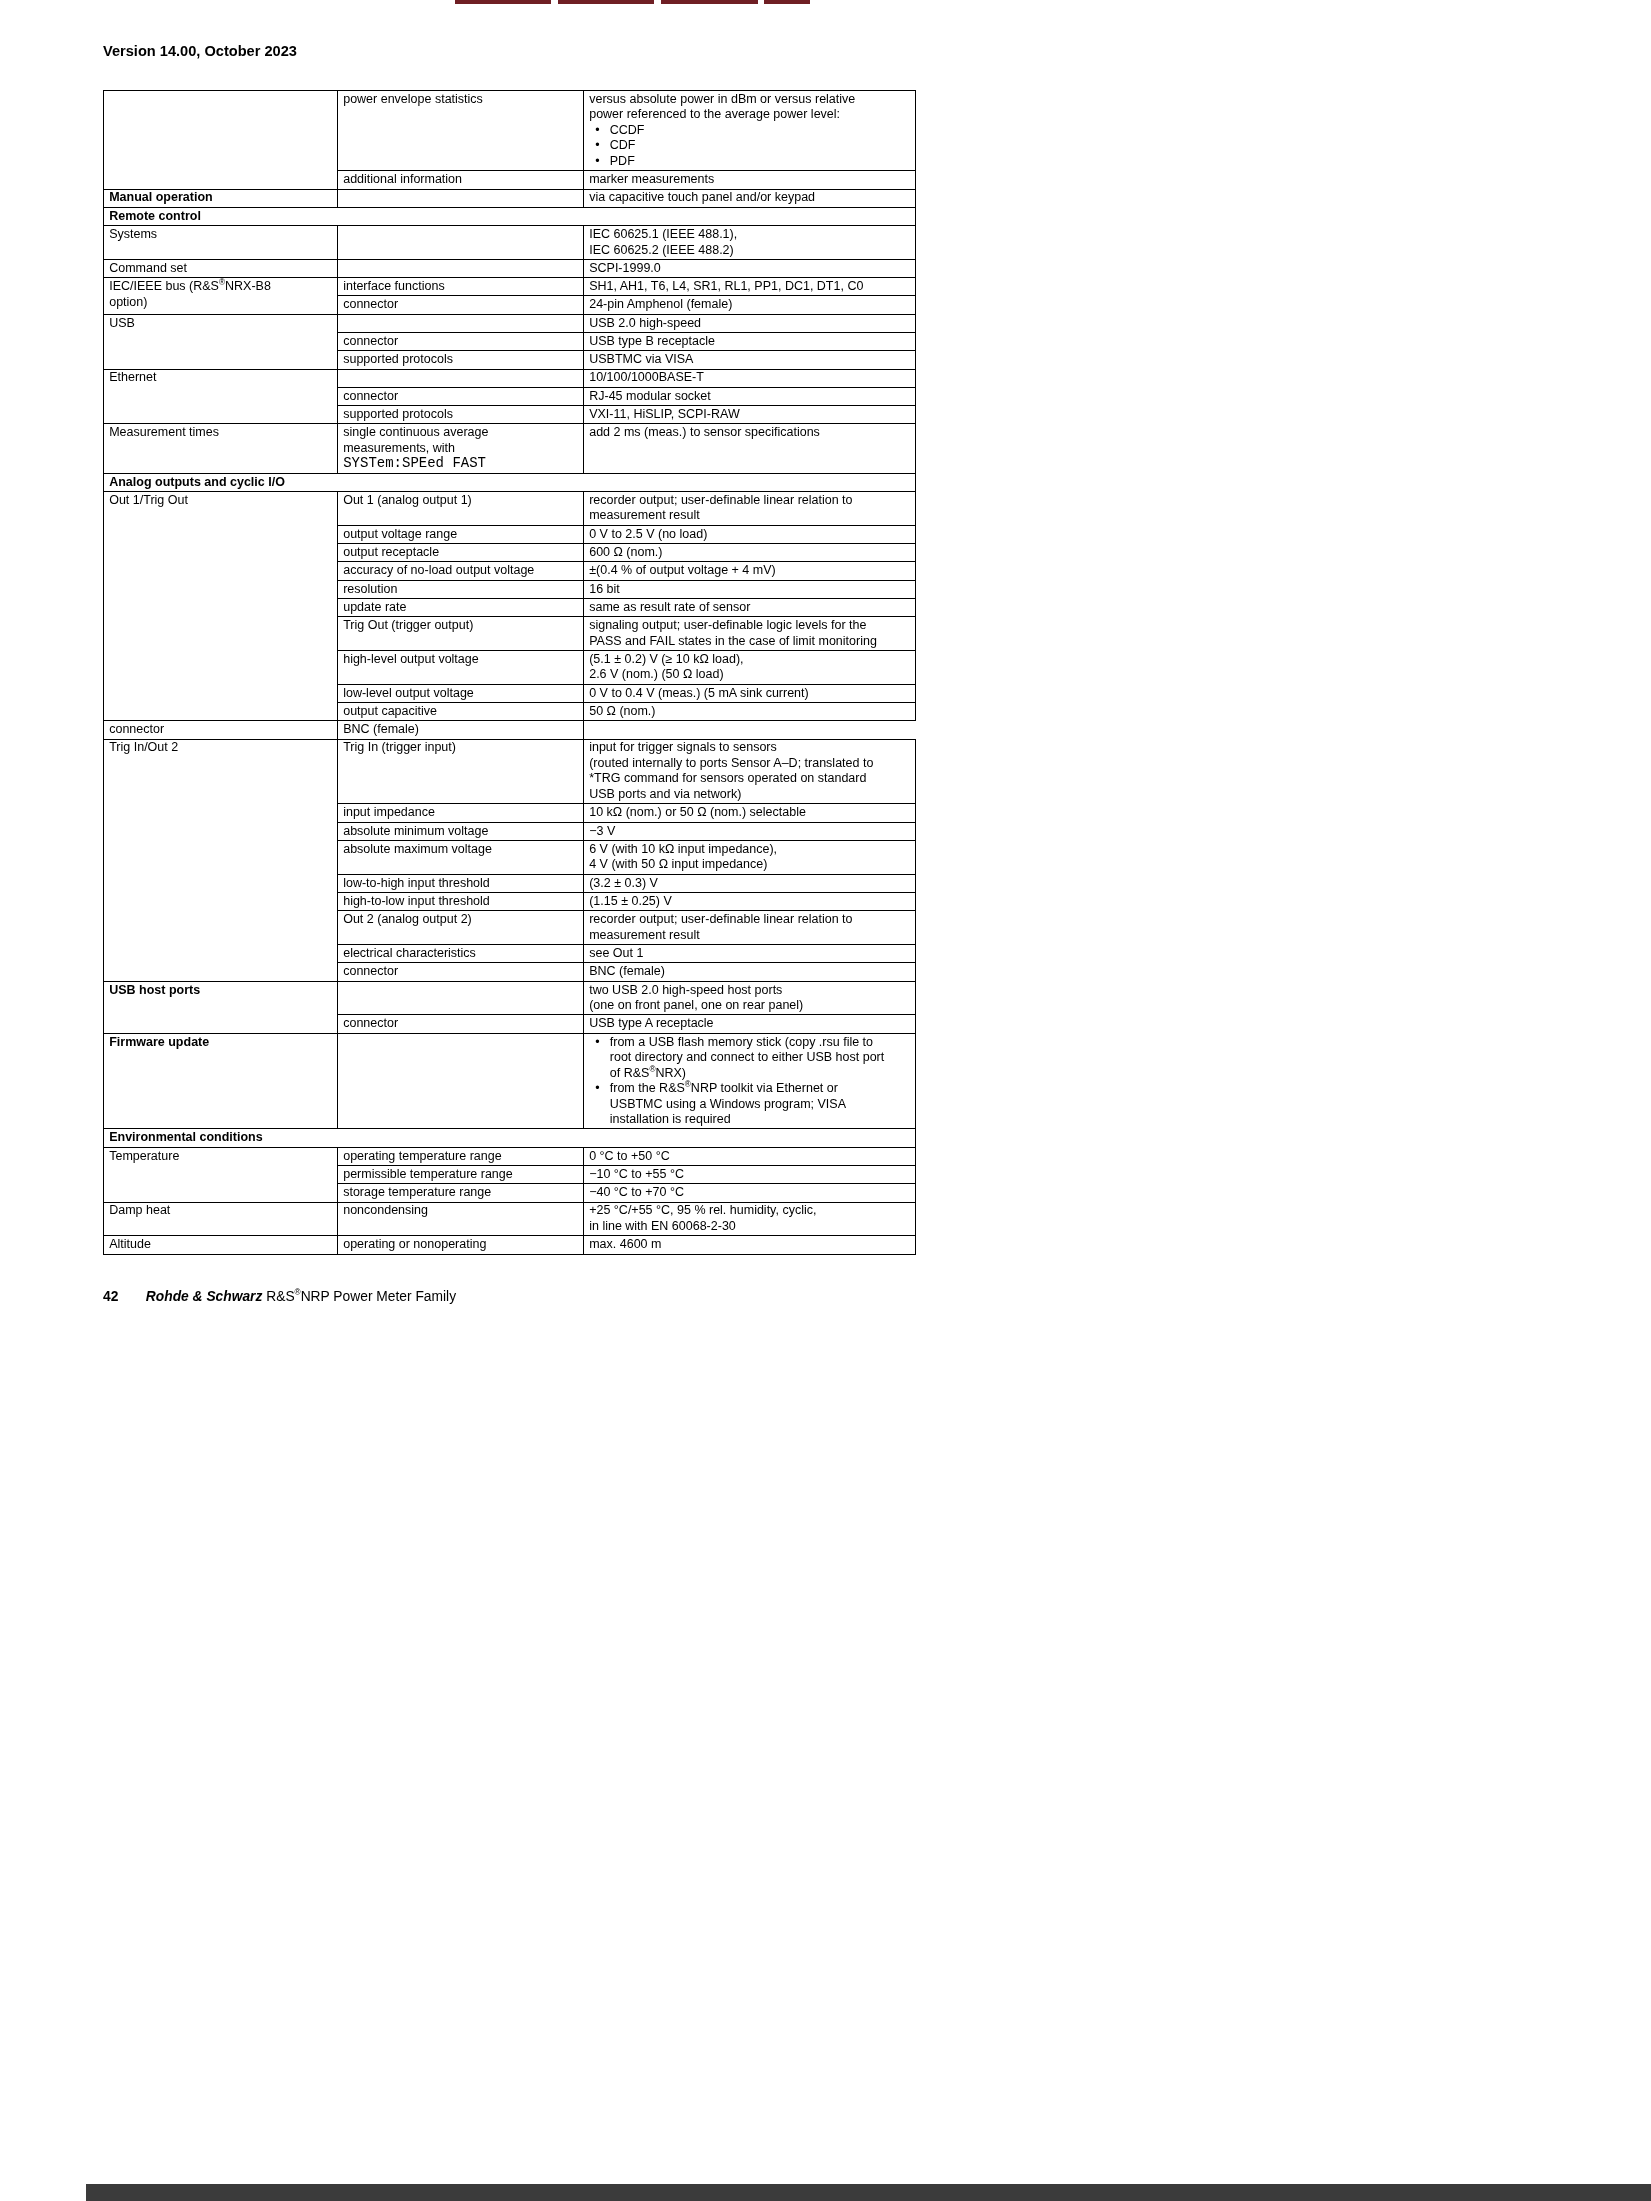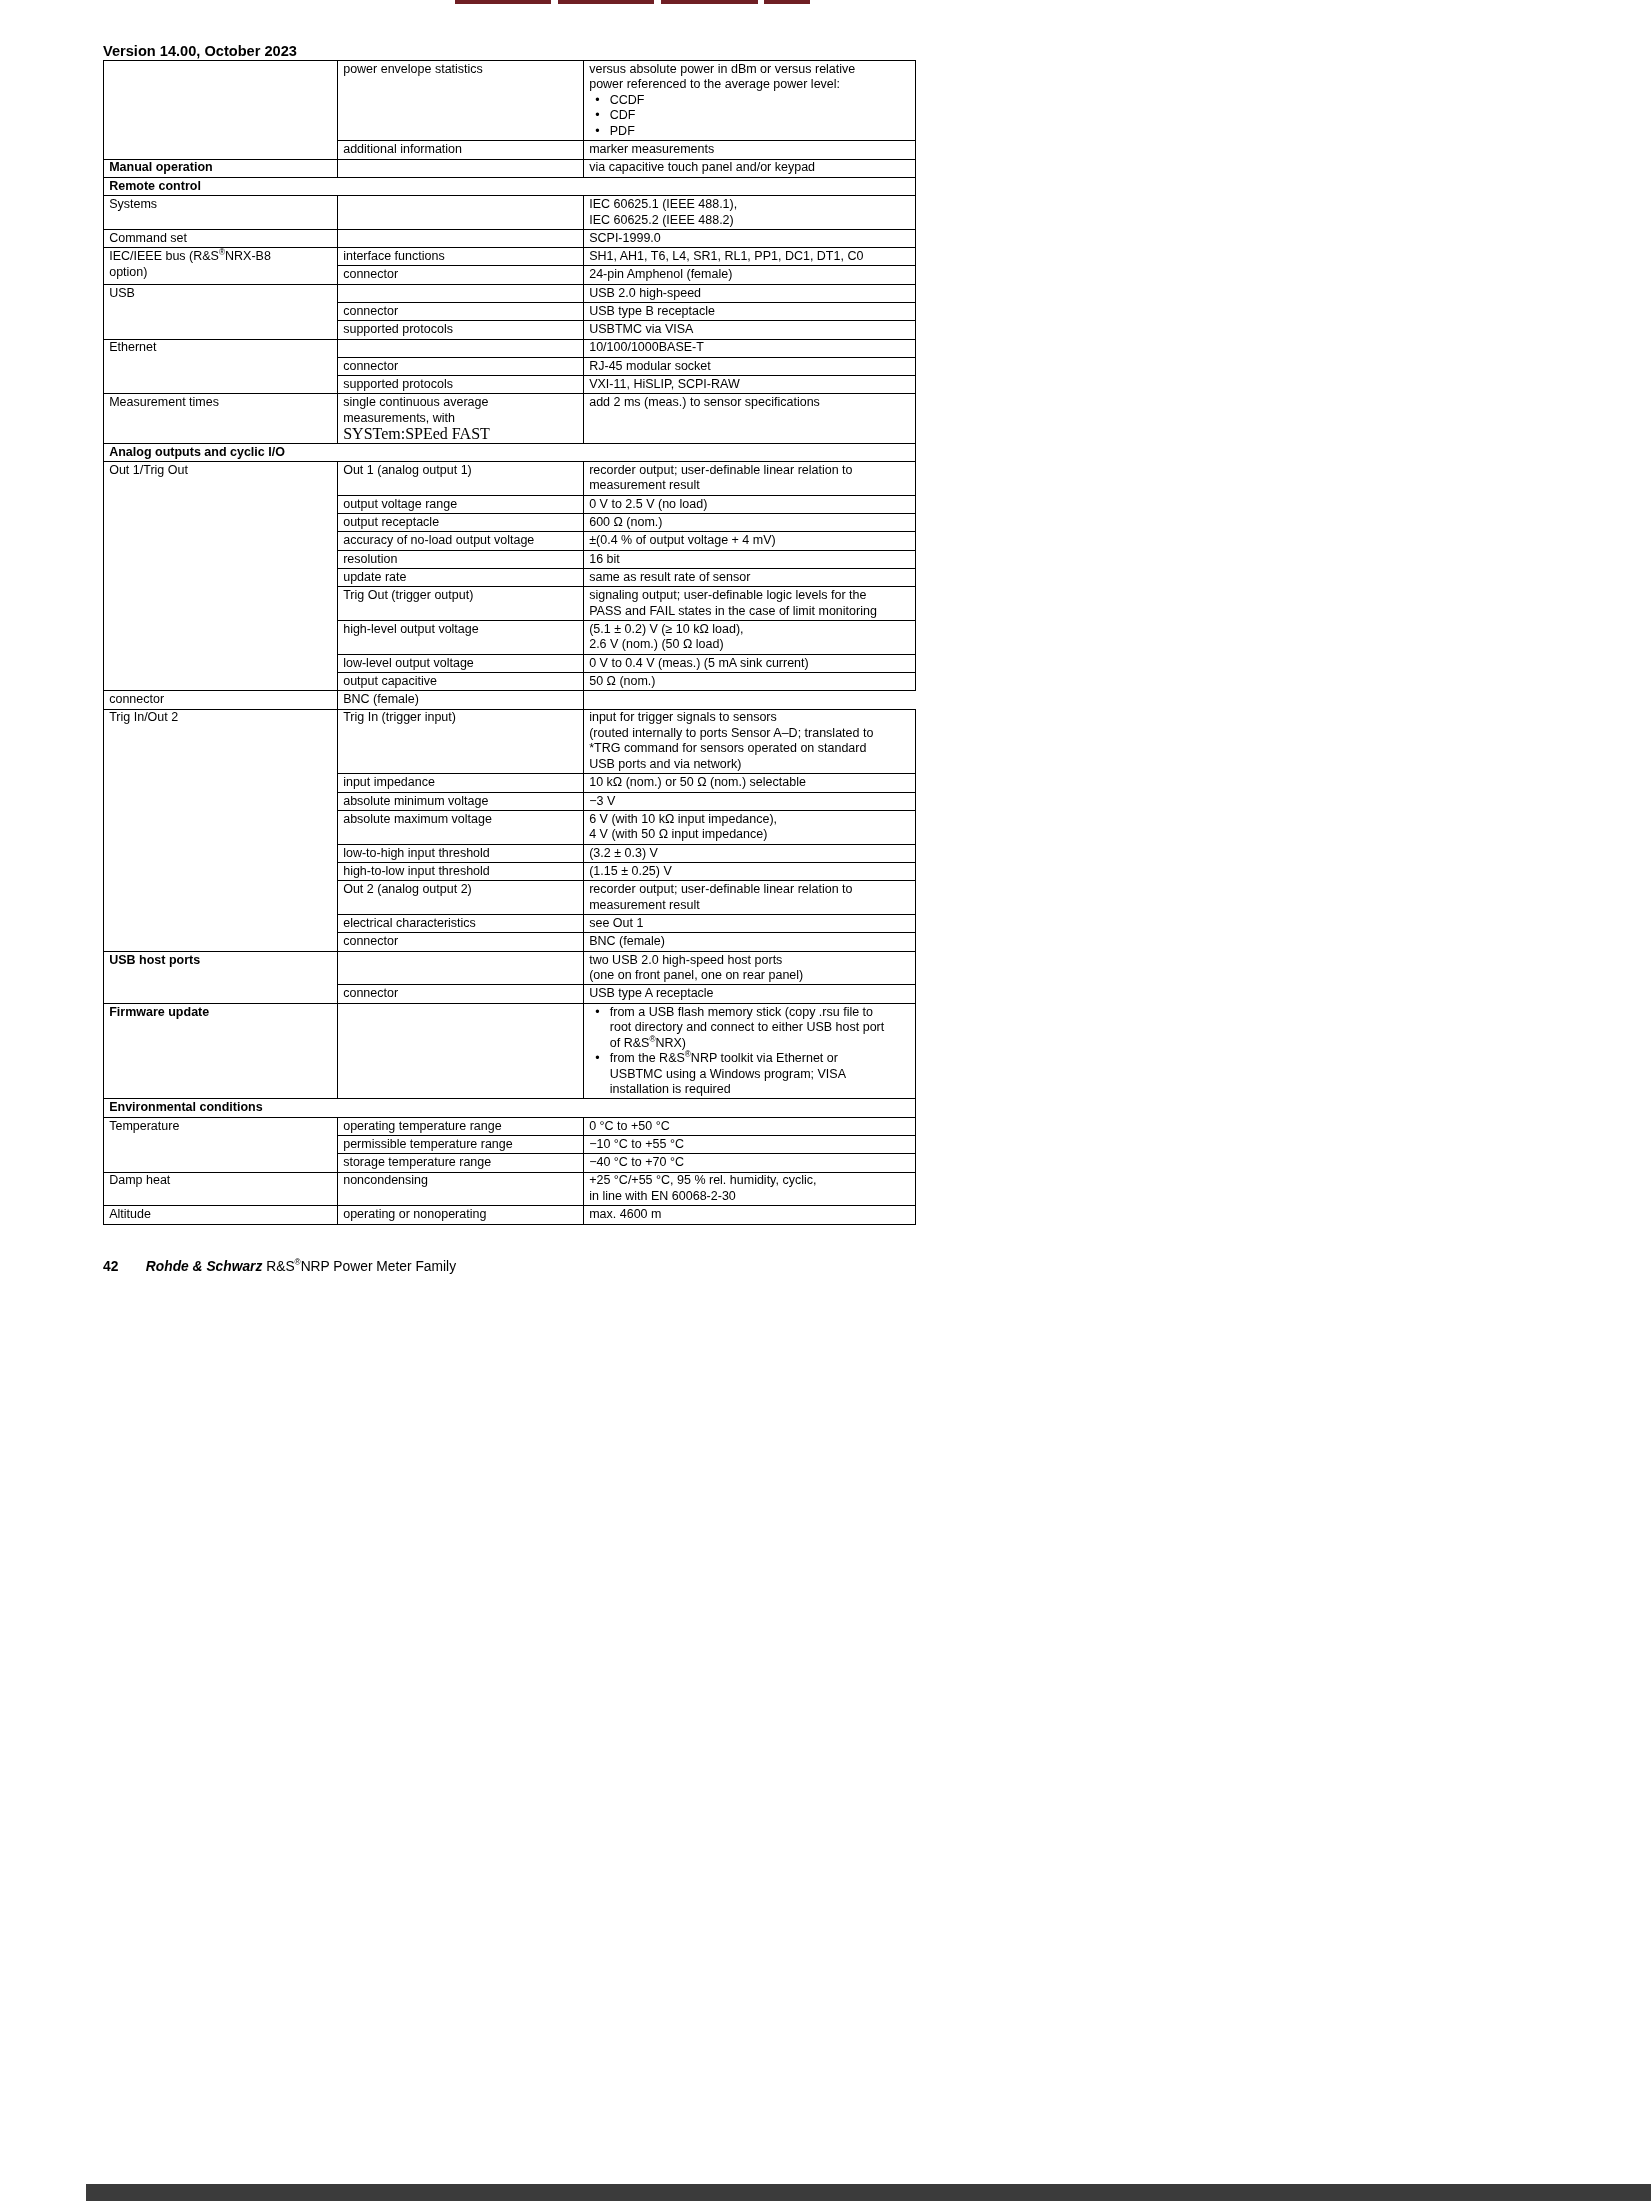--- a/index.html
+++ b/index.html
@@ -15,36 +15,37 @@
   .content {
     position: absolute; left: 103px; top: 0; width: 812px;
   }
   .version {
     margin-top: 43px;
     font-size: 14.6px;
     font-weight: bold;
     line-height: 17px;
   }
   table.spec {
+    margin-top: 30px;
     width: 812px;
     border-collapse: collapse;
     table-layout: fixed;
   }
   table.spec td {
     border: 0.9px solid #000;
     vertical-align: top;
     padding: 0.9px 5.2px;
     font-size: 12.5px;
     line-height: 15.5px;
     overflow: hidden;
   }
   td.bold { font-weight: bold; }
   td.ind { padding-left: 24px; }
   .ln { white-space: nowrap; }
-  .ln.mono { font-family: Liberation Serif, serif; font-size: 16px; }
+  .ln.mono { font-family: Liberation Mono, monospace; font-size: 14px; }
   .ln.bullet { position: relative; padding-left: 20.6px; }
   .ln.bullet::before { content: "\2022"; position: absolute; left: 6px; }
   .ln.bcont { padding-left: 20.6px; }
   sup { font-size: 8.2px; line-height: 0; }
   .footer {
     margin-top: 33px;
     font-size: 13.8px;
     line-height: 17px;
   }
   .footer .num { font-weight: bold; margin-right: 27.5px; }

